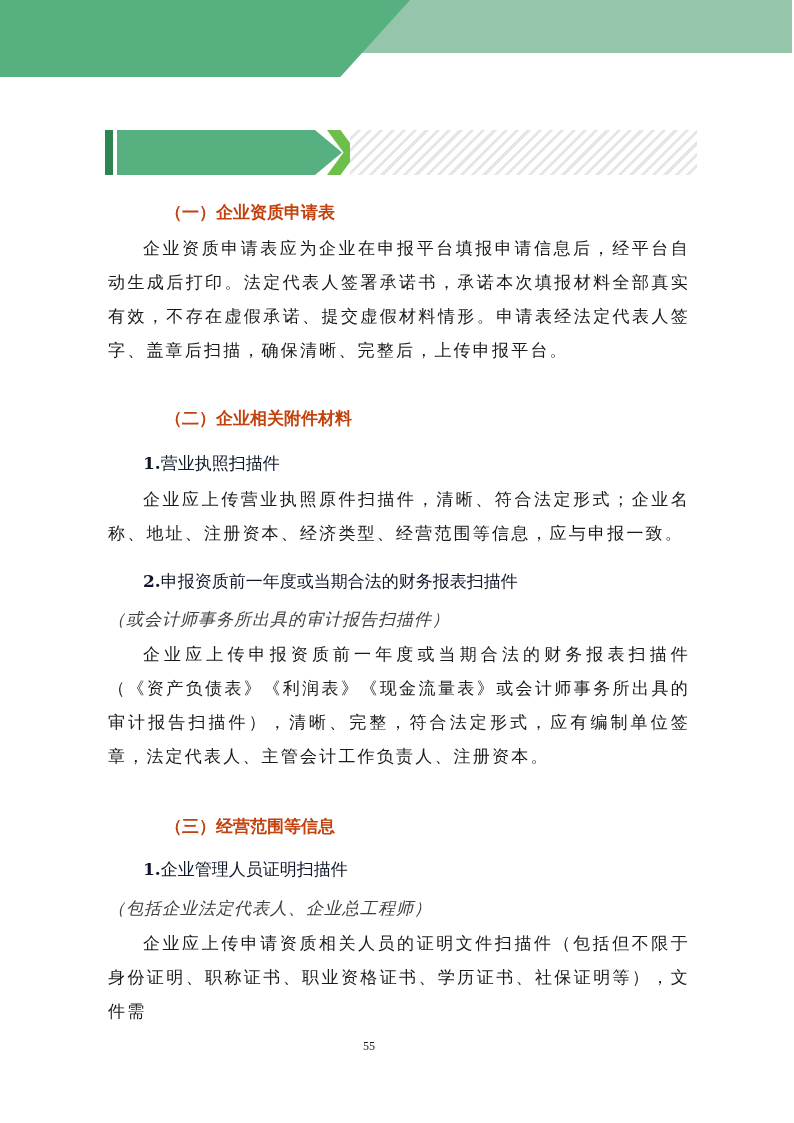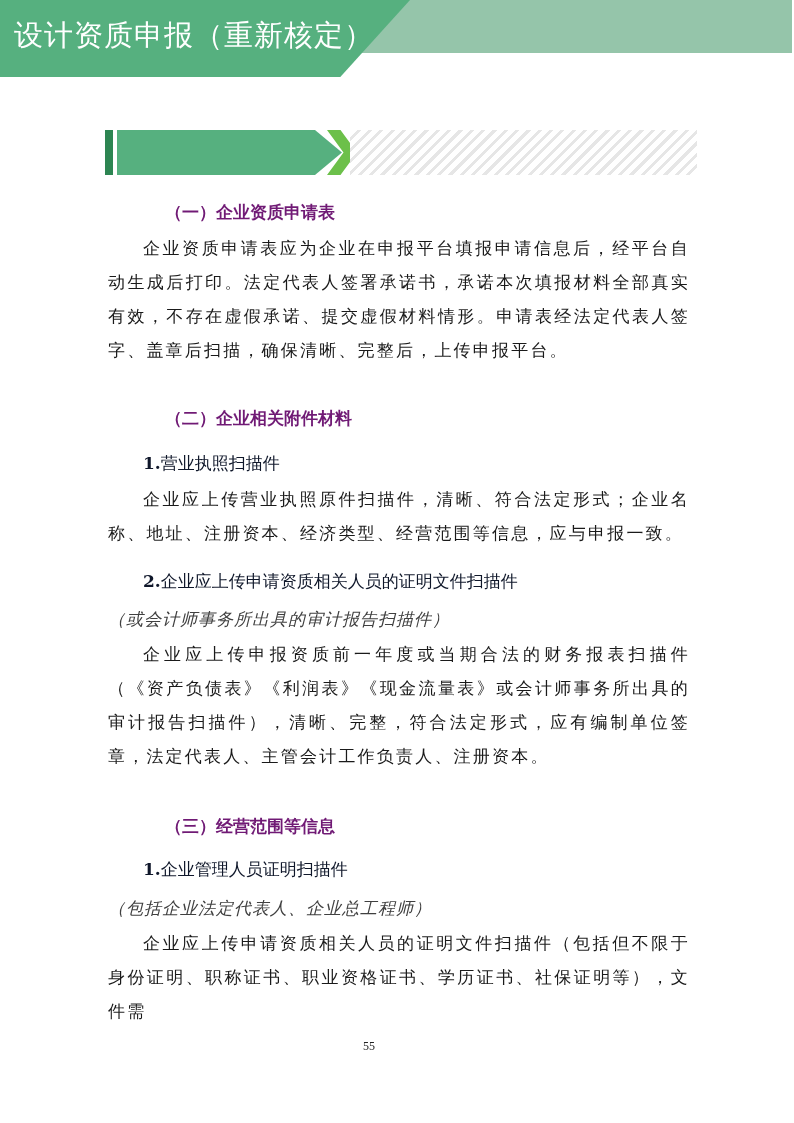--- a/index.html
+++ b/index.html
@@ -17,56 +17,55 @@
   .sec-fill { position:absolute; left:12px; top:0; width:225px; height:45px; background:#56b07f;
               clip-path: polygon(0 0, 88% 0, 100% 50%, 88% 100%, 0 100%); }
   .sec-chev { position:absolute; left:222px; top:0; width:30px; height:45px; background:#6cc04a;
               clip-path: polygon(0 0, 45% 0, 100% 50%, 45% 100%, 0 100%, 55% 50%); }
   .sec-hatch { position:absolute; left:245px; top:0; width:347px; height:45px;
                background: repeating-linear-gradient(135deg, #ffffff 0px, #ffffff 5px, #e6e6e6 5px, #e6e6e6 8px); }
   .sec-title { position:absolute; left:40px; top:10px; font-family:"DejaVu Sans", sans-serif;
                font-weight:bold; font-size:18px; color:#ffffff; white-space:nowrap; }
 
   .h2 { position:absolute; left:165px; font-family:"DejaVu Sans", sans-serif; font-weight:bold;
-        font-size:17px; color:#701a75; white-space:nowrap; }
+        font-size:17px; color:#c2410c; white-space:nowrap; }
   .h3 { position:absolute; left:143px; font-size:17px; color:#0f172a; white-space:nowrap; }
   .h3 .num { font-weight:bold; }
   .note { position:absolute; left:108px; font-size:17px; font-style:italic; color:#404040; white-space:nowrap; letter-spacing:1px; }
   .para { position:absolute; left:108px; width:582px; font-size:17px; line-height:34px;
           text-indent:35px; text-align:justify; letter-spacing:2.2px; }
   .pagenum { position:absolute; left:0; width:738px; top:1039px; text-align:center;
              font-family:"Liberation Serif", serif; font-size:12px; color:#222; }
 </style>
 </head>
 <body>
 
 <div class="banner">
   <div class="banner-light"></div>
   <div class="banner-dark"></div>
-  <div class="banner-title">设计资质申报（重新核定）</div>
 </div>
 
 <div class="sec-head">
   <div class="sec-bar"></div>
   <div class="sec-fill"></div>
   <div class="sec-chev"></div>
   <div class="sec-hatch"></div>
 </div>
 
 <div class="h2" style="top:201px;">（一）企业资质申请表</div>
 <div class="para" style="top:231px;">企业资质申请表应为企业在申报平台填报申请信息后，经平台自动生成后打印。法定代表人签署承诺书，承诺本次填报材料全部真实有效，不存在虚假承诺、提交虚假材料情形。申请表经法定代表人签字、盖章后扫描，确保清晰、完整后，上传申报平台。</div>
 
 <div class="h2" style="top:407px;">（二）企业相关附件材料</div>
 <div class="h3" style="top:452px;">
   <span class="num">1.</span><span>营业执照扫描件</span>
 </div>
 <div class="para" style="top:482px;">企业应上传营业执照原件扫描件，清晰、符合法定形式；企业名称、地址、注册资本、经济类型、经营范围等信息，应与申报一致。</div>
 
 <div class="h3" style="top:570px;">
-  <span class="num">2.</span><span>企业应上传申请资质相关人员的证明文件扫描件</span>
+  <span class="num">2.</span><span>申报资质前一年度或当期合法的财务报表扫描件</span>
 </div>
 <div class="note" style="top:608px;">（或会计师事务所出具的审计报告扫描件）</div>
 <div class="para" style="top:637px;">企业应上传申报资质前一年度或当期合法的财务报表扫描件（《资产负债表》《利润表》《现金流量表》或会计师事务所出具的审计报告扫描件），清晰、完整，符合法定形式，应有编制单位签章，法定代表人、主管会计工作负责人、注册资本。</div>
 
 <div class="h2" style="top:815px;">（三）经营范围等信息</div>
 <div class="h3" style="top:858px;">
   <span class="num">1.</span><span>企业管理人员证明扫描件</span>
 </div>
 <div class="note" style="top:897px;text-align:right;">（包括企业法定代表人、企业总工程师）</div>
 <div class="para" style="top:926px;">企业应上传申请资质相关人员的证明文件扫描件（包括但不限于身份证明、职称证书、职业资格证书、学历证书、社保证明等），文件需</div>

